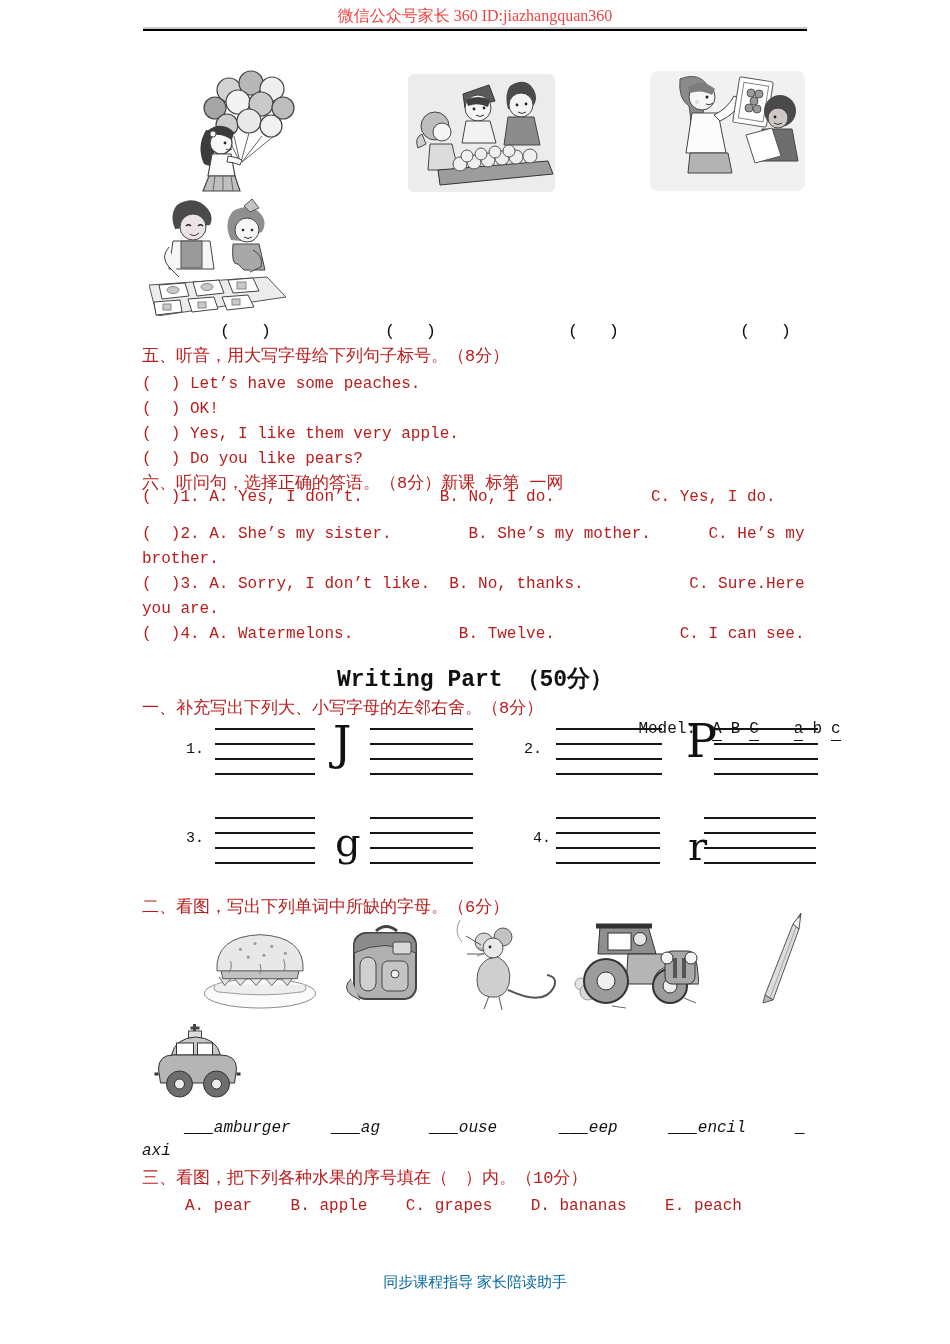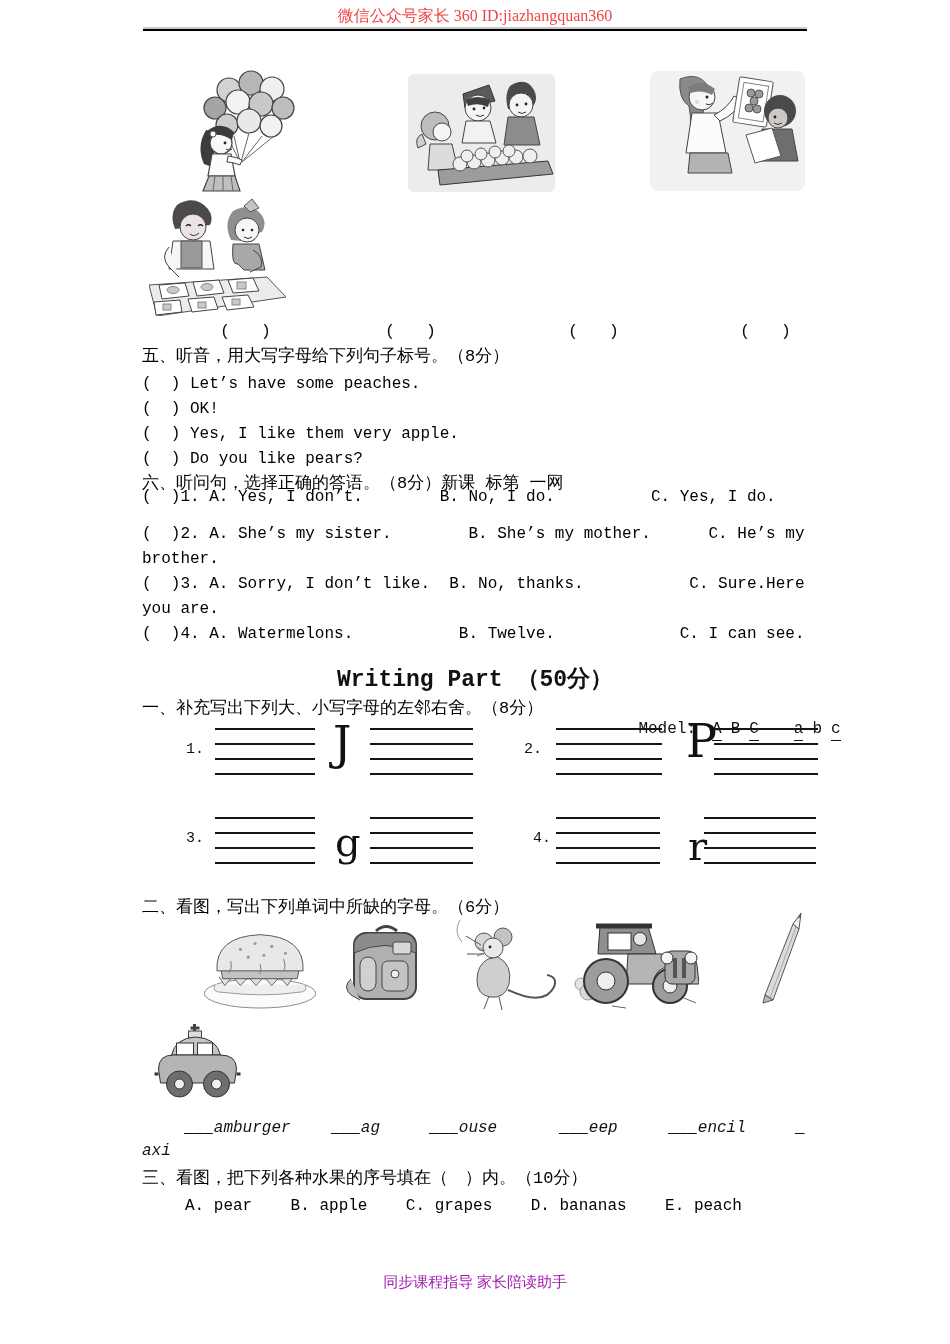--- a/index.html
+++ b/index.html
@@ -3,22 +3,22 @@
 <meta charset="utf-8">
 <style>
   html,body{margin:0;padding:0;background:#ffffff;}
   .page{position:relative;width:950px;height:1344px;margin:0 auto;background:#fff;
         font-family:"Liberation Mono","DejaVu Sans Mono",monospace;color:#111;overflow:hidden;}
   .hdr{position:absolute;top:6px;left:0;right:0;text-align:center;
        font:16px/20px "Liberation Serif","DejaVu Serif",serif;color:#ef4444;}
   .hrule{position:absolute;left:143px;top:29px;width:664px;height:2px;background:#000;
          box-shadow:0 -2px 0 #c9c9c9;}
   .ftr{position:absolute;top:1272px;left:0;right:0;text-align:center;
-       font:15px/20px "Liberation Serif","DejaVu Serif",serif;color:#a21caf;}
-  .ml{position:absolute;white-space:pre;font-size:16px;line-height:21px;color:#000000;}
+       font:15px/20px "Liberation Serif","DejaVu Serif",serif;color:#0369a1;}
+  .ml{position:absolute;white-space:pre;font-size:16px;line-height:21px;color:#b91c1c;}
   .cn{font-size:17px;}
   .wp{position:absolute;top:666px;left:0;right:0;text-align:center;
       font-weight:bold;font-size:23px;line-height:28px;white-space:pre;}
   .pic{position:absolute;}
   .pic svg{width:100%;height:100%;display:block;}
   .bracket{position:absolute;white-space:pre;font-size:17px;}
   .gnum{position:absolute;font-size:15px;line-height:18px;}
   .guide{position:absolute;display:flex;flex-direction:column;gap:13px;}
   .gline{height:0;border-top:2px solid #161616;}
   .glet{position:absolute;font-family:"DejaVu Serif","Liberation Serif",serif;color:#111;}

